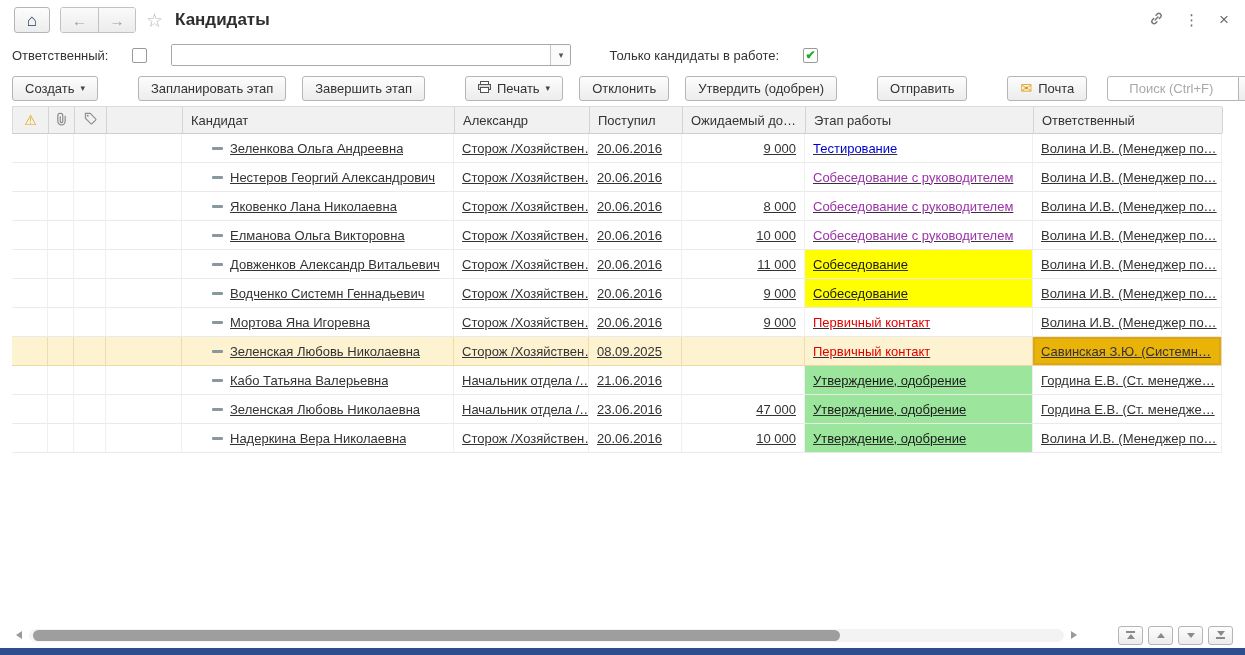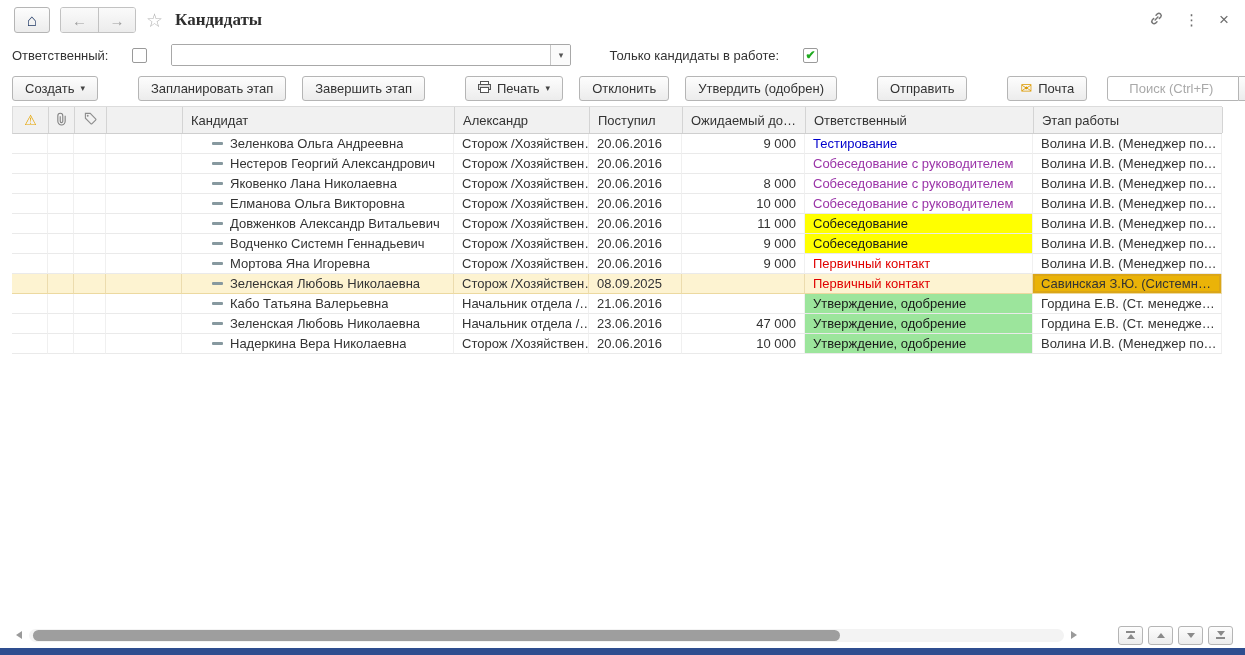--- a/index.html
+++ b/index.html
@@ -15,21 +15,21 @@
   
   .titlebar { height:40px; flex:none; display:flex; align-items:center; padding:0 14px; gap:10px; }
   .btn { border:1px solid #b5b5b5; border-radius:3px; background:linear-gradient(#fdfdfd,#ececec); cursor:pointer; }
   .home-btn { width:36px; height:26px; display:flex; align-items:center; justify-content:center; }
   .home-glyph { font-size:17px; color:#1f3864; font-weight:bold; line-height:1; }
   .nav-group { display:flex; border:1px solid #c2c2c2; border-radius:3px; overflow:hidden; }
   .nav-btn { width:37px; height:24px; border:none; background:linear-gradient(#fafafa,#ececec);
              display:flex; align-items:center; justify-content:center; color:#9e9e9e; font-size:15px; cursor:pointer; }
   .nav-btn + .nav-btn { border-left:1px solid #c2c2c2; }
   .star { color:#b3b3b3; font-size:19px; line-height:1; cursor:pointer; }
-  .page-title { font-size:17px; font-weight:600; color:#2e2e2e; margin:0 2px; white-space:nowrap;font-family:Liberation Serif, serif; }
+  .page-title { font-size:17px; font-weight:600; color:#2e2e2e; margin:0 2px; white-space:nowrap; }
   .title-right { margin-left:auto; display:flex; align-items:center; gap:16px; }
   .flat-btn { border:none; background:none; padding:2px; color:#6d6d6d; cursor:pointer;
               display:flex; align-items:center; justify-content:center; }
   .kebab { font-size:15px; } .close { font-size:17px; }
 
   
   .filterbar { height:30px; flex:none; display:flex; align-items:center; padding:0 12px; gap:24px; }
   .flt-label { color:#333; white-space:nowrap; }
   .checkbox { width:15px; height:15px; border:1px solid #9a9a9a; border-radius:2px; background:#fff;
               display:flex; align-items:center; justify-content:center; cursor:pointer; flex:none; }
@@ -57,21 +57,21 @@
 
   
   .grid-area { flex:1; overflow:hidden; padding-left:12px; background:#fff; }
   .thead, .trow { display:grid; grid-template-columns:36px 26px 32px 76px 272px 135px 93px 123px 228px 189px; width:1210px; }
   .thead { background:#f1f1f1; border-top:1px solid #dcdcdc; border-bottom:1px solid #cfcfcf; border-left:1px solid #dcdcdc; }
   .th { height:26px; display:flex; align-items:center; padding:0 8px; border-right:1px solid #d4d4d4;
         color:#333; white-space:nowrap; overflow:hidden; cursor:pointer; }
   .th.icon-th { justify-content:center; padding:0; }
   .warn-glyph { color:#e5a400; font-size:14px; line-height:1; }
 
-  .trow { height:20px; cursor:pointer; }
+  .trow { height:29px; cursor:pointer;text-decoration:underline; }
   .td { display:flex; align-items:center; padding:0 8px; border-right:1px solid #f0f0f0; border-bottom:1px solid #eaeaea;
         white-space:nowrap; overflow:hidden; color:#333; }
   .c-candidate { padding-left:30px; gap:7px; }
   .row-marker { width:11px; height:3px; border-radius:1px; background:#87999f; flex:none; }
   .c-expected { justify-content:flex-end; }
   .cell-text { overflow:hidden; text-overflow:clip; white-space:nowrap; }
 
   .stage-blue   { color:var(--stage-blue); }
   .stage-purple { color:var(--stage-purple); }
   .stage-red    { color:var(--stage-red); }
@@ -224,22 +224,22 @@
               <path d="M1.5 1.5 h5.2 l5.8 5.8 a1 1 0 0 1 0 1.4 l-3.8 3.8 a1 1 0 0 1 -1.4 0 L1.5 6.7 Z" fill="none" stroke="#8d8d8d" stroke-width="1.2"></path>
               <circle cx="4" cy="4" r="1" fill="#8d8d8d"></circle>
             </svg>
         </span>
       </div>
       <div class="th"></div>
       <div class="th">Кандидат</div>
       <div class="th">Александр</div>
       <div class="th">Поступил</div>
       <div class="th">Ожидаемый до…</div>
+      <div class="th">Этап работы</div>
       <div class="th">Ответственный</div>
-      <div class="th">Этап работы</div>
     </div>
     <div class="tbody">
         <div class="trow">
     <div class="td"></div>
     <div class="td"></div>
     <div class="td"></div>
     <div class="td"></div>
     <div class="td c-candidate">
       <span class="row-marker"></span>
       <span class="cell-text">Зеленкова Ольга Андреевна</span>

